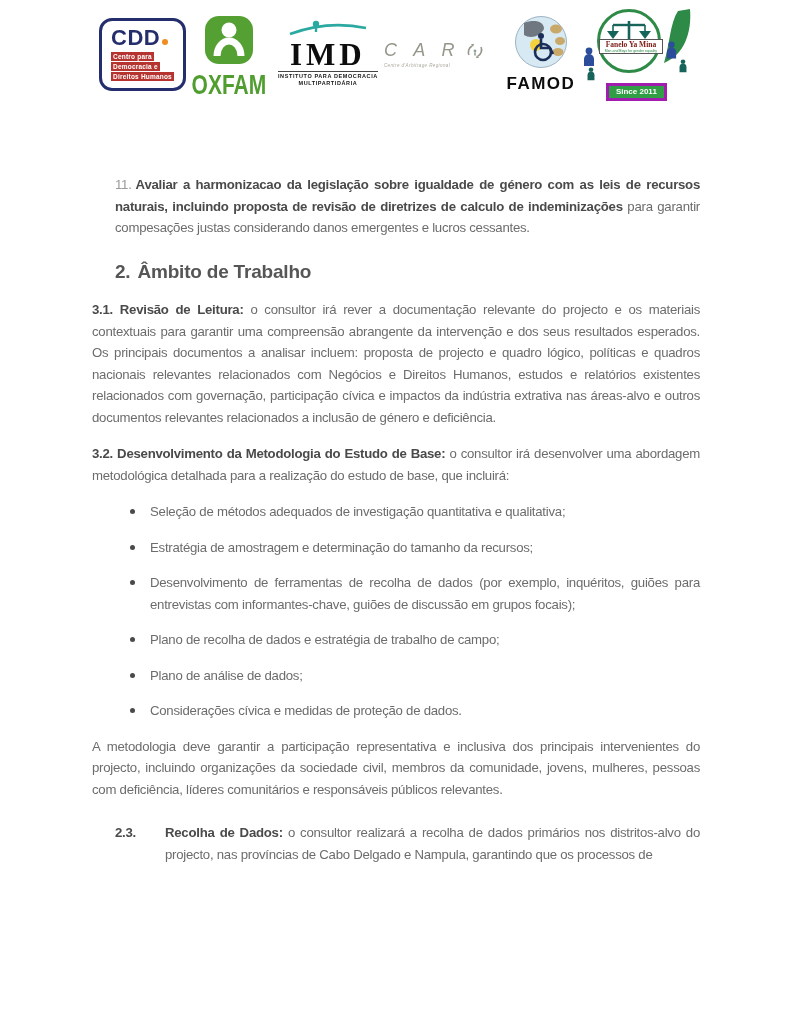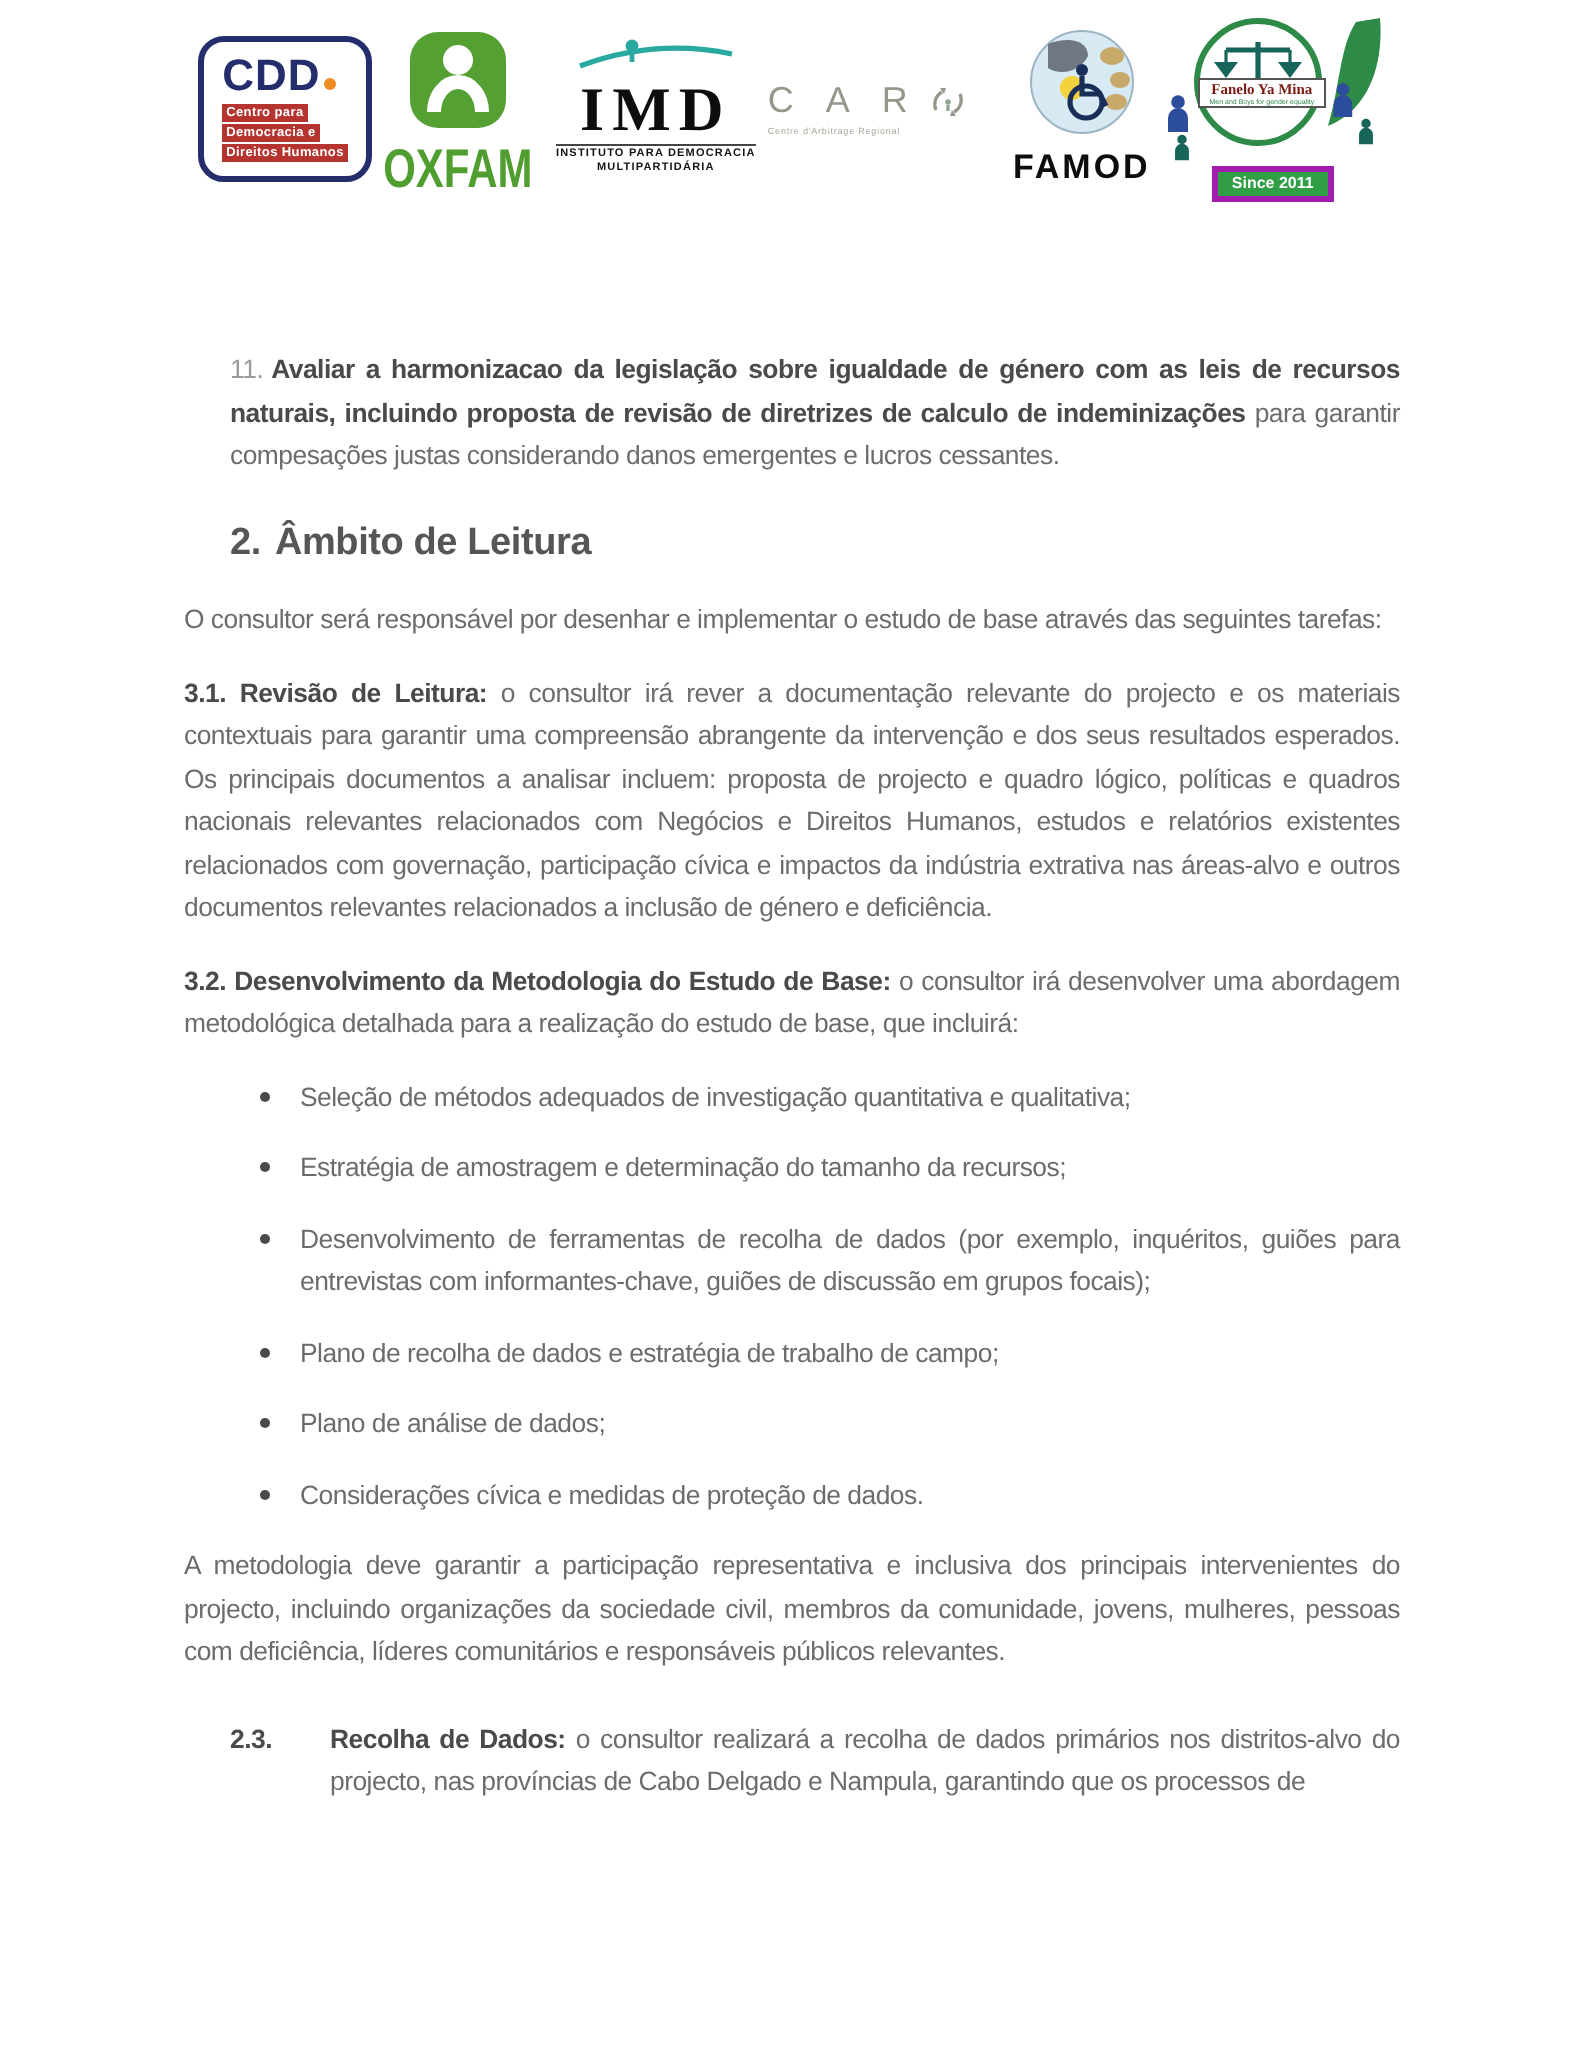--- a/index.html
+++ b/index.html
@@ -31,21 +31,21 @@
   
   .imd { text-align:center; width:112px; }
   .imd-word { font-family:"Liberation Serif","DejaVu Serif",serif; font-weight:700; font-size:31px; color:#0d0d0d; letter-spacing:4px; line-height:0.92; }
   .imd-tag { display:inline-block; font-size:5.5px; color:#141414; letter-spacing:0.6px; font-weight:700; border-top:1px solid #444; margin-top:2px; padding-top:1px; line-height:1.3; }
 
   
   .oxfam { text-align:center; width:86px; }
   .oxfam-word { display:inline-block; font-size:21px; font-weight:800; color:#4f9e2f; letter-spacing:0; transform:scaleY(1.3); transform-origin:top; }
 
   
-  .caro { width:116px; }
+  .caro { width:116px;font-style:italic; }
   .caro-row { display:flex; align-items:center; gap:4px; }
   .caro-letters { font-size:18px; letter-spacing:6px; color:#97968b; font-weight:400; }
   .caro-tag { font-size:4.5px; color:#aaa89c; letter-spacing:0.4px; margin-top:2px; }
 
   
   .famod { text-align:center; width:82px; }
   .famod-word { font-size:17px; font-weight:900; color:#0d0d0d; letter-spacing:1.5px; margin-top:1px; }
 
   
   .fanelo { position:relative; width:110px; height:94px; }
@@ -194,23 +194,22 @@
       <div class="fanelo-badge">Since 2011</div>
     </div>
 
   </div>
 
   <div class="content">
 
 
     <p class="para indent item11"><span class="num-gray">11.</span><span class="b">Avaliar a harmonizacao da legislação sobre igualdade de género com as leis de recursos naturais, incluindo proposta de revisão de diretrizes de calculo de indeminizações</span><span> para garantir compesações justas considerando danos emergentes e lucros cessantes.</span></p>
 
-    <h2 class="heading"><span class="hsp">2.</span><span>Âmbito de Leitura</span></h2>
-
-    <p class="para intro">O consultor será responsável por desenhar e implementar o estudo de base através das seguintes tarefas:</p>
+    <h2 class="heading"><span class="hsp">2.</span><span>Âmbito de Trabalho</span></h2>
+
 
     <p class="para p31"><span class="b">3.1. Revisão de Leitura:</span><span> o consultor irá rever a documentação relevante do projecto e os materiais contextuais para garantir uma compreensão abrangente da intervenção e dos seus resultados esperados. Os principais documentos a analisar incluem: proposta de projecto e quadro lógico, políticas e quadros nacionais relevantes relacionados com Negócios e Direitos Humanos, estudos e relatórios existentes relacionados com governação, participação cívica e impactos da indústria extrativa nas áreas-alvo e outros documentos relevantes relacionados a inclusão de género e deficiência.</span></p>
 
     <p class="para p32"><span class="b">3.2. Desenvolvimento da Metodologia do Estudo de Base:</span><span> o consultor irá desenvolver uma abordagem metodológica detalhada para a realização do estudo de base, que incluirá:</span></p>
 
     <ul class="bullets">
       <li><span>Seleção de métodos adequados de investigação quantitativa e qualitativa;</span></li>
       <li><span>Estratégia de amostragem e determinação do tamanho da recursos;</span></li>
       <li><span>Desenvolvimento de ferramentas de recolha de dados (por exemplo, inquéritos, guiões para entrevistas com informantes-chave, guiões de discussão em grupos focais);</span></li>
       <li><span>Plano de recolha de dados e estratégia de trabalho de campo;</span></li>

